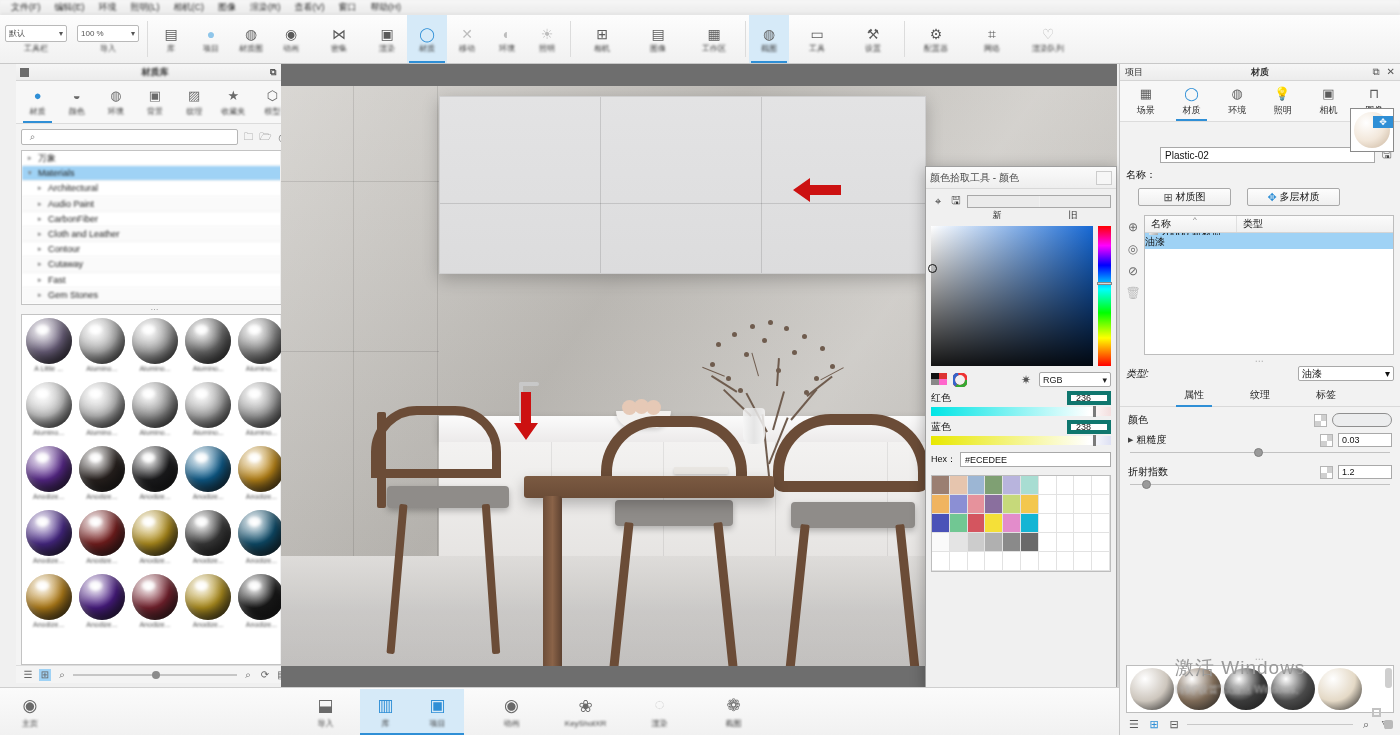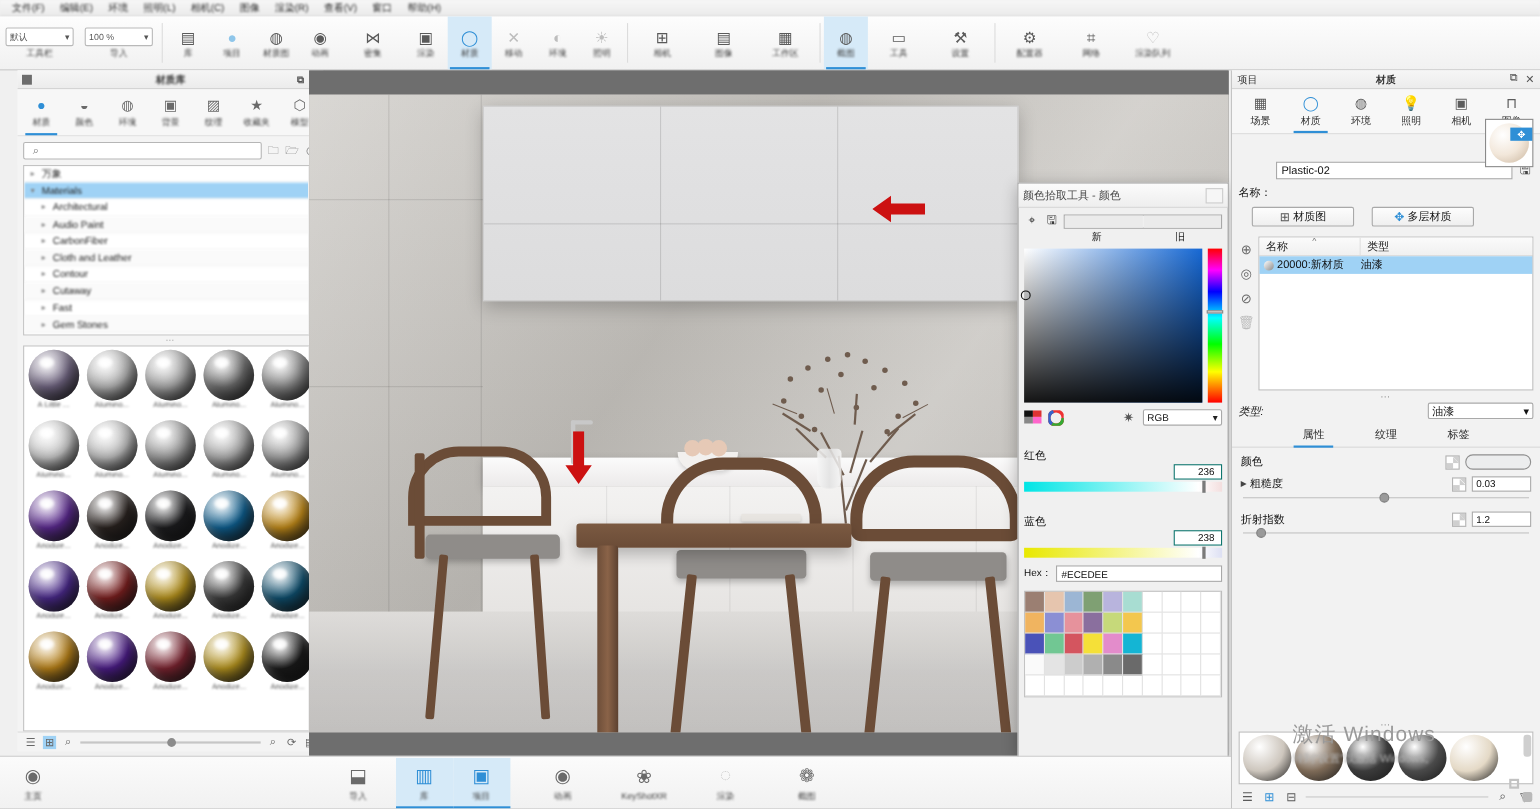--- a/index.html
+++ b/index.html
@@ -208,21 +208,21 @@
   .cp-modes { display:flex; align-items:center; gap:6px; margin-top:6px; }
   .cp-mode-ic { width:16px; height:14px; }
   .cp-gear { width:14px;height:14px; display:flex;align-items:center;justify-content:center; color:#555; font-size:12px; margin-left:auto;}
   .cp-sel {
     width:72px; height:15px; border:1px solid #a9a9a9; background:#fff; border-radius:2px;
     display:flex; align-items:center; justify-content:space-between; padding:0 3px; font-size:9px; color:#222;
   }
   .ch-row { margin-top:4px; }
   .ch-top { display:flex; align-items:center; }
   .ch-lbl { font-size:10px; color:#111; flex:1; }
-  .ch-val { width:44px; height:14px; border:1px solid #0f766e; background:#fff; font-size:9px; padding-left:21px; display:flex; align-items:center; color:#111;margin-top:31px;}
+  .ch-val { width:44px; height:14px; border:4px solid #0f766e; background:#fff; font-size:9px; padding-left:5px; display:flex; align-items:center; color:#111;}
   .ch-bar { height:9px; margin-top:2px; position:relative; border:0; }
   .ch-bar .knb { position:absolute; top:-1px; width:3px; height:11px; background:#7a7a7a; }
   .bar-r { background: linear-gradient(to right, #00e5e5, #ffffff 88%, #f3dede); }
   .bar-g { background: linear-gradient(to right, #e800e8, #ffffff 88%, #def0de); }
   .bar-b { background: linear-gradient(to right, #e8e800, #ffffff 88%, #dde0f3); }
   .hexrow { display:flex; align-items:center; gap:4px; margin-top:7px; }
   .hexrow .hl { font-size:9px; color:#111; }
   .hexrow .hv { flex:1; height:15px; border:1px solid #a9a9a9; background:#fff; font-size:9px; display:flex; align-items:center; padding-left:4px; color:#111; }
   .sw-grid { margin-top:8px; border:1px solid #bdbdbd; background:#fff; display:grid; grid-template-columns: repeat(10, 1fr); grid-auto-rows: 19px; }
   .sw-grid i { display:block; border-right:1px solid #e2e2e2; border-bottom:1px solid #e2e2e2; }
@@ -260,21 +260,21 @@
   .pj-btn .gi { color:#2f8fd6; font-size:11px; }
   .pj-list { display:flex; margin: 3px 6px 0 2px; height:140px; }
   .pj-listtools { width:22px; display:flex; flex-direction:column; align-items:center; gap:7px; padding-top:4px;}
   .pj-listtools .t { width:15px;height:15px;display:flex;align-items:center;justify-content:center;color:#6a6a6a;font-size:12px;}
   .pj-listtools .t.dim { color:#bcbcbc; }
   .pj-table { flex:1; border:1px solid #bdbdbd; background:#fff; }
   .pj-thead { display:flex; height:17px; background:linear-gradient(#fbfbfb,#f0f0f0); border-bottom:1px solid #d5d5d5; font-size:10px; color:#222;}
   .pj-thead .c1 { width:92px; padding-left:6px; display:flex; align-items:center; border-right:1px solid #e0e0e0; position:relative;}
   .pj-thead .c1 .cv { position:absolute; left:48px; top:-1px; font-size:8px; color:#777;}
   .pj-thead .c2 { flex:1; padding-left:6px; display:flex; align-items:center;}
-  .pj-trow { display:flex; height:16px; background:#9fd2f5; font-size:10px; align-items:center; color:#111; }
+  .pj-trow { display:flex; height:16px; background:#9fd2f5; font-size:10px; align-items:flex-start; color:#111;flex-direction:column; }
   .pj-trow .c1 { width:92px; padding-left:4px; display:flex; align-items:center; gap:3px; overflow:hidden; white-space:nowrap;}
   .pj-trow .c2 { flex:1; }
   .pj-trow .mb { width:9px;height:9px;border-radius:50%;background:linear-gradient(135deg,#fff,#8a8a8a); display:inline-block;}
   .pj-dots { height:11px; display:flex; align-items:center; justify-content:center; color:#9a9a9a; font-size:9px; letter-spacing:1.5px;}
   .pj-typerow { display:flex; align-items:center; padding: 0 6px; gap:6px; }
   .pj-typerow .lb { font-size:10px; color:#111;font-style:italic; }
   .pj-typerow .sel { margin-left:auto; width:96px; height:15px; border:1px solid #a9a9a9; background:#fff; border-radius:2px;
     display:flex; align-items:center; justify-content:space-between; padding:0 3px; font-size:10px; color:#111;}
   .pj-ptabs { display:flex; justify-content:center; gap:30px; margin-top:5px; border-bottom:1px solid #d9d9d9; padding-bottom:0;}
   .pj-ptab { font-size:10px; color:#2a2a2a; padding: 2px 8px 4px 8px; position:relative;}

